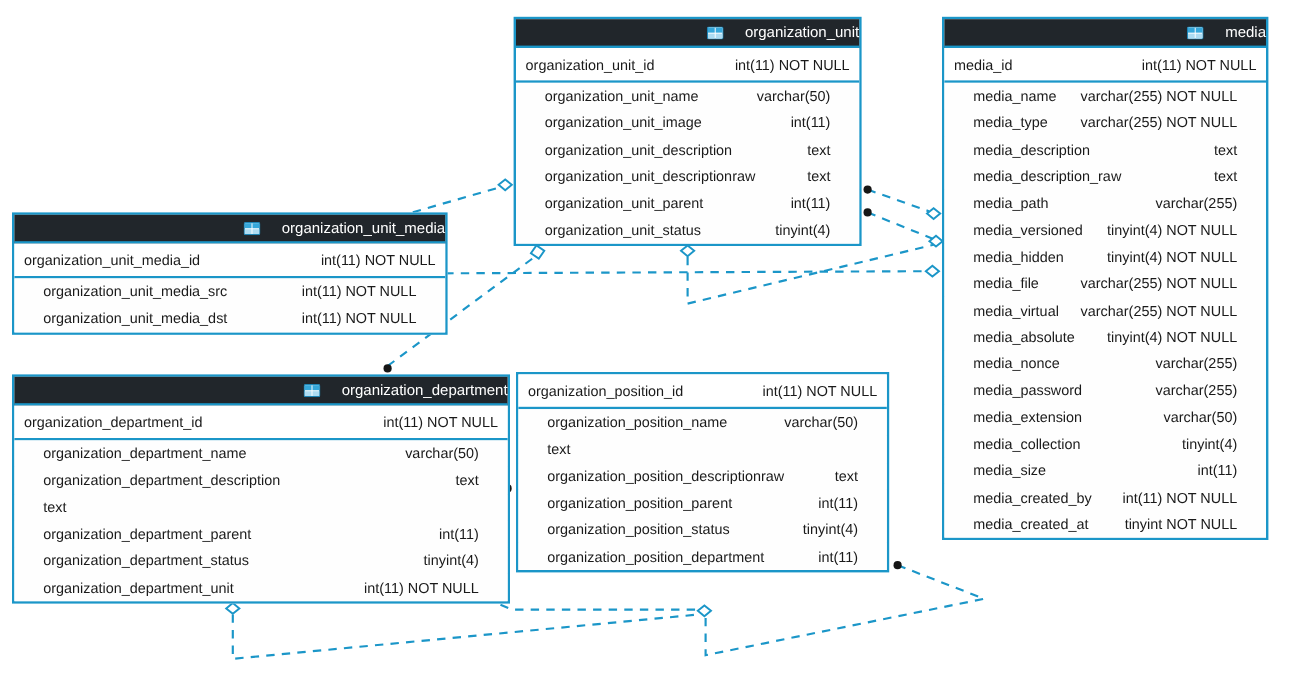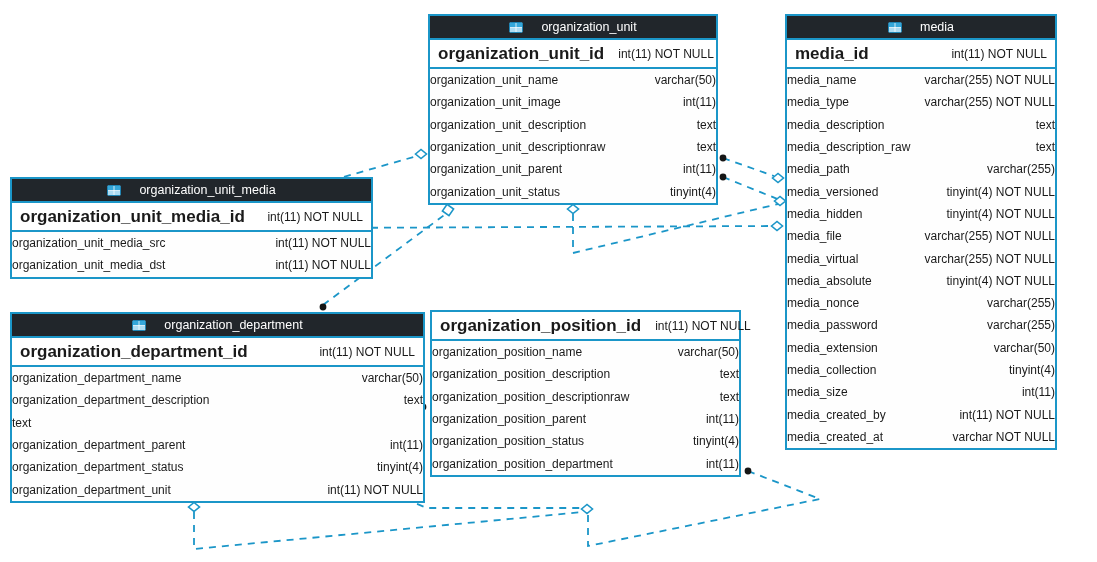--- a/index.html
+++ b/index.html
@@ -8,31 +8,31 @@
     font-family:"Liberation Sans",sans-serif;
   }
   #rel-layer{position:absolute;left:0;top:0;width:1097px;height:562px;z-index:0;}
   .db-table{
     position:absolute;z-index:1;background:#ffffff;
     border:2px solid #1b96c8;box-sizing:border-box;
     font-size:12px;color:#1a1a1a;
   }
   .db-table .hdr{
     background:#21262b;color:#ffffff;height:22px;
-    display:flex;align-items:center;justify-content:center;gap:18px;
+    display:flex;align-items:center;justify-content:flex-end;gap:18px;
     font-size:12.5px;border-bottom:2px solid #1b96c8;
   }
   .db-table .pk-row{
     display:flex;align-items:center;justify-content:space-between;
     height:27px;padding:0 8px;border-bottom:2px solid #1b96c8;background:#ffffff;
   }
-  .db-table .pk-row .c-name{font-weight:bold;font-size:17px;}
+  .db-table .pk-row .c-name{font-weight:normal;font-size:12px;}
   .db-table .col-row{
     display:flex;align-items:center;justify-content:space-between;
-    height:22.3px;padding:0 0;background:#fefefe;
+    height:22.3px;padding:0 24px;background:#fefefe;
   }
   .c-name{white-space:nowrap;margin-right:14px;}
   .c-type{white-space:nowrap;text-align:right;color:#1a1a1a;}
   .tbl-icon{display:inline-block;line-height:0;}
 </style>
 </head>
 <body>
 
 <div id="canvas">
   <svg id="rel-layer" width="1097" height="562" viewBox="0 0 1097 562" xmlns="http://www.w3.org/2000/svg">
@@ -179,21 +179,21 @@
         <div class="col-row">
           <span class="c-name">media_size</span>
           <span class="c-type">int(11)</span>
         </div>
         <div class="col-row">
           <span class="c-name">media_created_by</span>
           <span class="c-type">int(11) NOT NULL</span>
         </div>
         <div class="col-row">
           <span class="c-name">media_created_at</span>
-          <span class="c-type">varchar NOT NULL</span>
+          <span class="c-type">tinyint NOT NULL</span>
         </div>
       </div>
       <div class="db-table" style="left: 10px; top: 177px; width: 363px;">
         <div class="hdr">
           <span class="tbl-icon"><svg width="14" height="11" viewBox="0 0 14 11">
               <rect x="0.5" y="0.5" width="13" height="10" rx="1.2" fill="#ffffff" stroke="#1e84b4"></rect>
               <rect x="1" y="1" width="5.6" height="4.2" fill="#35a7da"></rect>
               <rect x="7.4" y="1" width="5.6" height="4.2" fill="#35a7da"></rect>
               <rect x="1" y="6" width="5.6" height="4" fill="#aedcf2"></rect>
               <rect x="7.4" y="6" width="5.6" height="4" fill="#aedcf2"></rect>
@@ -255,21 +255,20 @@
       <div class="db-table" style="left: 430px; top: 310px; width: 311px;">
         <div class="pk-row">
           <span class="c-name">organization_position_id</span>
           <span class="c-type">int(11) NOT NULL</span>
         </div>
         <div class="col-row">
           <span class="c-name">organization_position_name</span>
           <span class="c-type">varchar(50)</span>
         </div>
         <div class="col-row">
-          <span class="c-name">organization_position_description</span>
           <span class="c-type">text</span>
         </div>
         <div class="col-row">
           <span class="c-name">organization_position_descriptionraw</span>
           <span class="c-type">text</span>
         </div>
         <div class="col-row">
           <span class="c-name">organization_position_parent</span>
           <span class="c-type">int(11)</span>
         </div>

